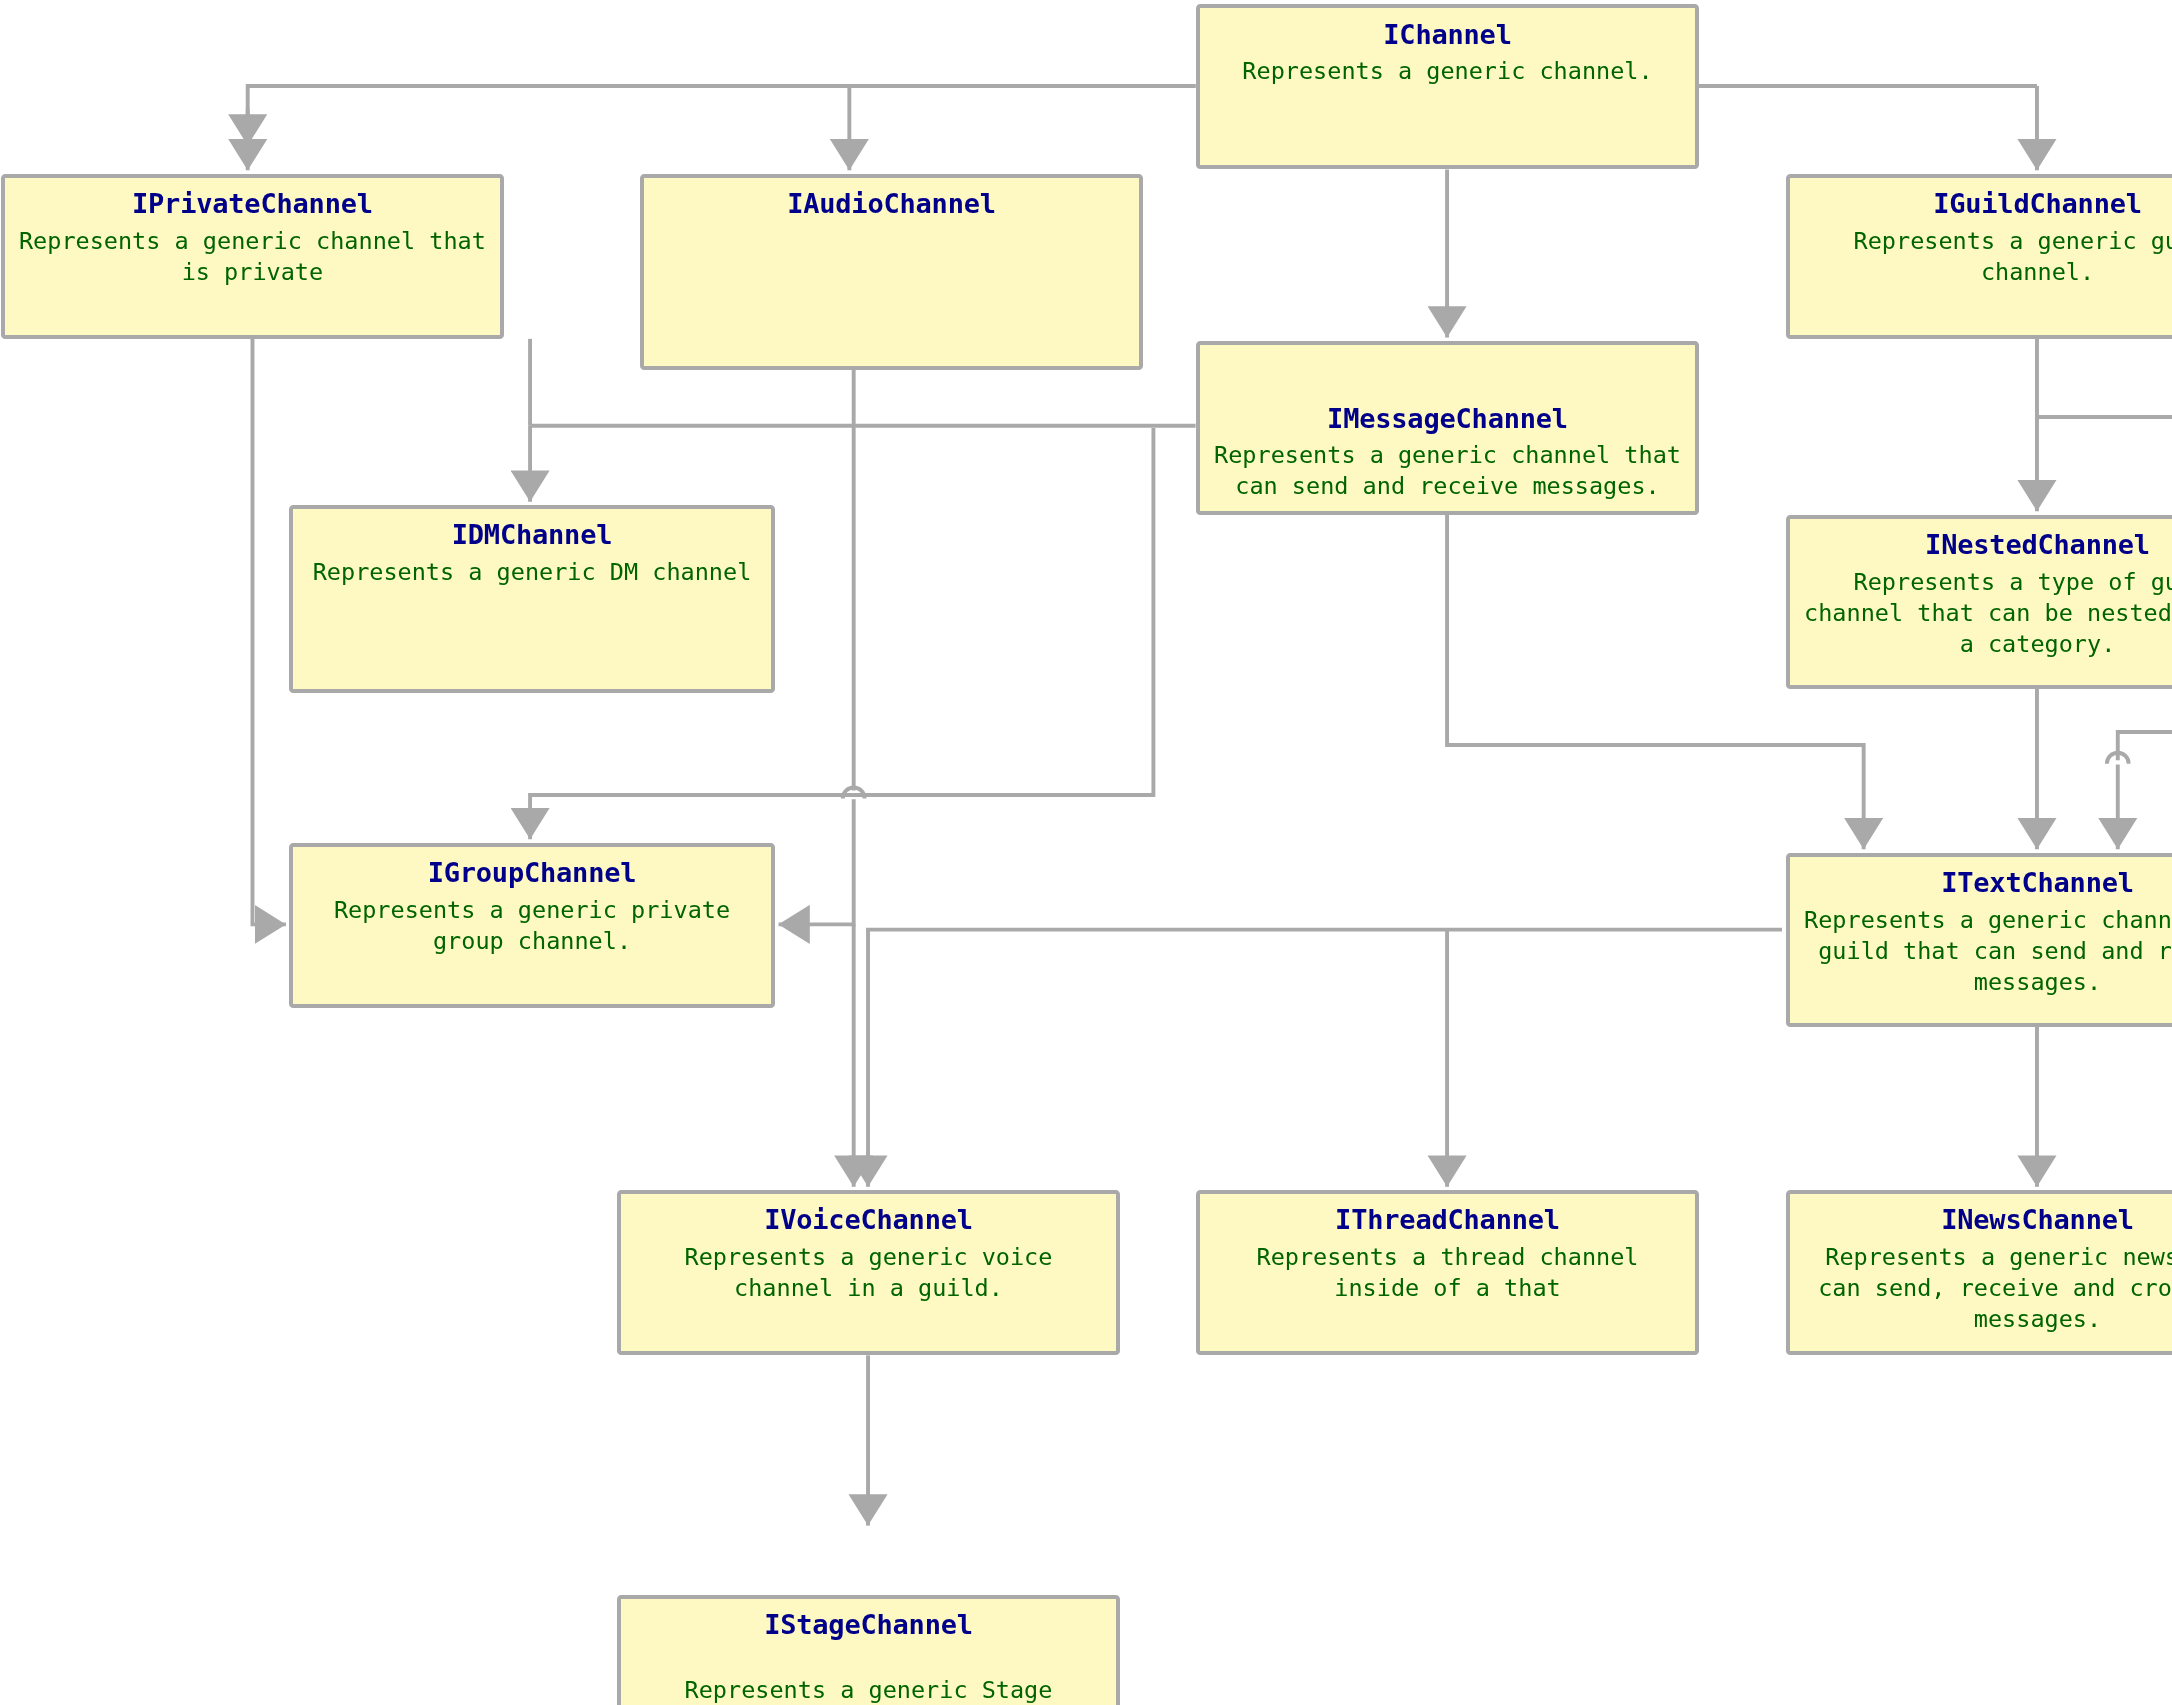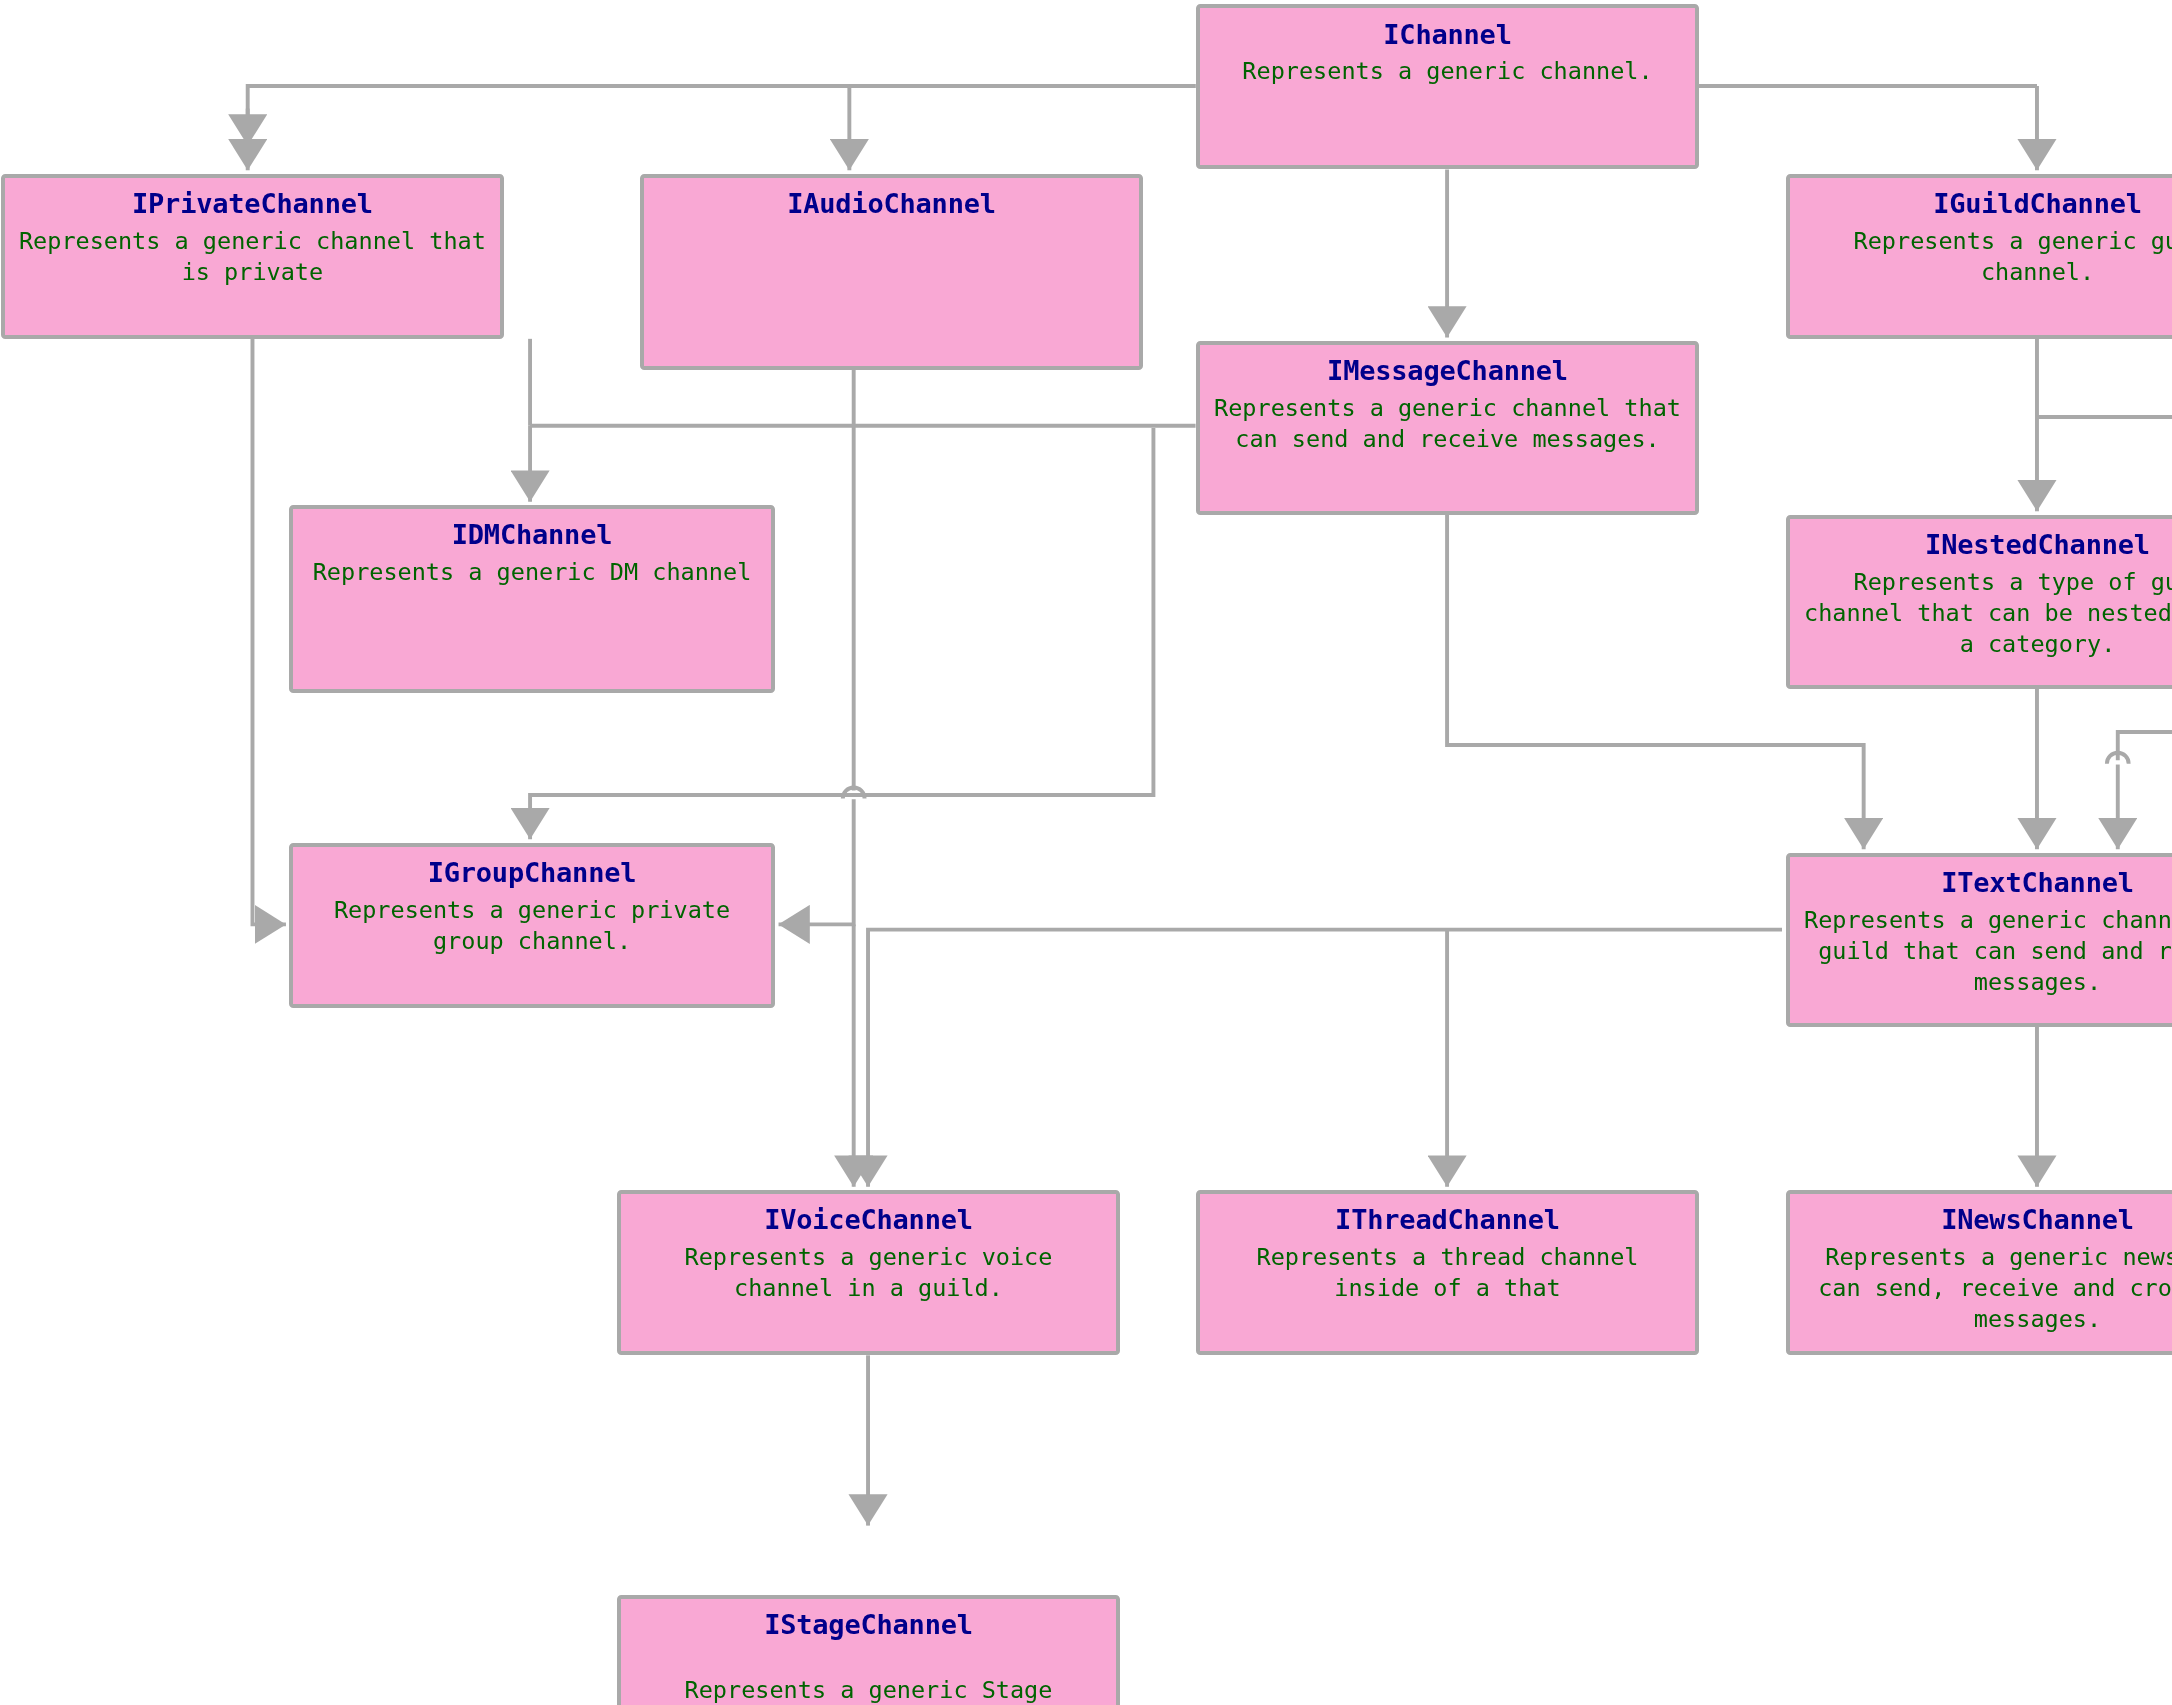--- a/index.html
+++ b/index.html
@@ -19,21 +19,21 @@
     position: absolute;
     left: 0;
     top: 0;
     width: 2862px;
     height: 1705px;
     pointer-events: none;
   }
   .node {
     position: absolute;
     box-sizing: border-box;
-    background: #f9a8d4;
+    background: #fef9c3;
     border: 4.8px solid #a9a9a9;
     border-radius: 4.3px;
     display: flex;
     flex-direction: column;
     align-items: center;
     justify-content: flex-start;
     padding: 11.3px 10.4px 8.7px 10.4px;
     z-index: 2;
   }
   .node-title {
@@ -138,21 +138,21 @@
         <div class="node-title">IPrivateChannel</div>
         <div class="node-desc">Represents a generic channel that is private</div>
       </div>
       <div class="node" style="left: 600px; top: 174px; width: 503px; height: 196px; margin-left: 40px;">
         <div class="node-title">IAudioChannel</div>
       </div>
       <div class="node" style="left: 1786px; top: 174px; width: 503px; height: 165px;">
         <div class="node-title">IGuildChannel</div>
         <div class="node-desc">Represents a generic guild channel.</div>
       </div>
-      <div class="node" style="left: 1196px; top: 341px; width: 503px; height: 174px;">
+      <div class="node" style="left: 1196px; top: 341px; width: 503px; height: 174px; justify-content: flex-end;">
         <div class="node-title">IMessageChannel</div>
         <div class="node-desc">Represents a generic channel that can send and receive messages.</div>
       </div>
       <div class="node" style="left: 289px; top: 505px; width: 486px; height: 188px;">
         <div class="node-title">IDMChannel</div>
         <div class="node-desc">Represents a generic DM channel</div>
       </div>
       <div class="node" style="left: 1786px; top: 515px; width: 503px; height: 174px;">
         <div class="node-title">INestedChannel</div>
         <div class="node-desc">Represents a type of guild channel that can be nested within a category.</div>

